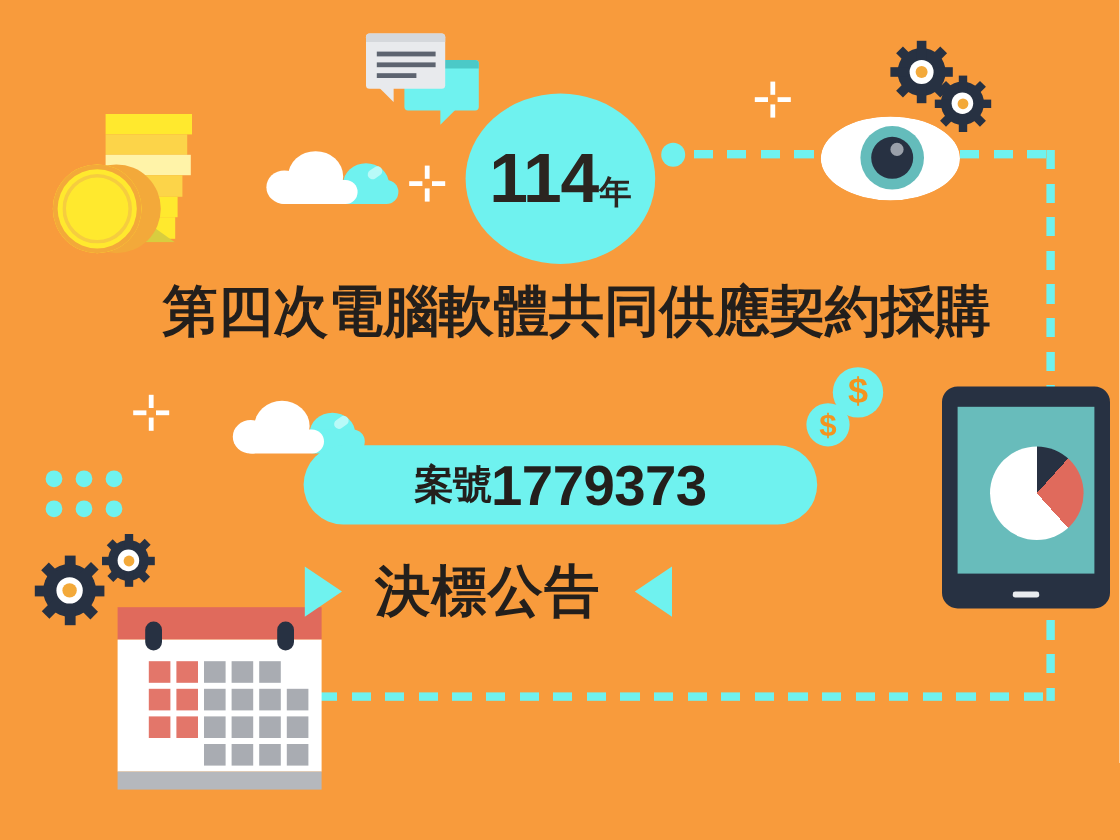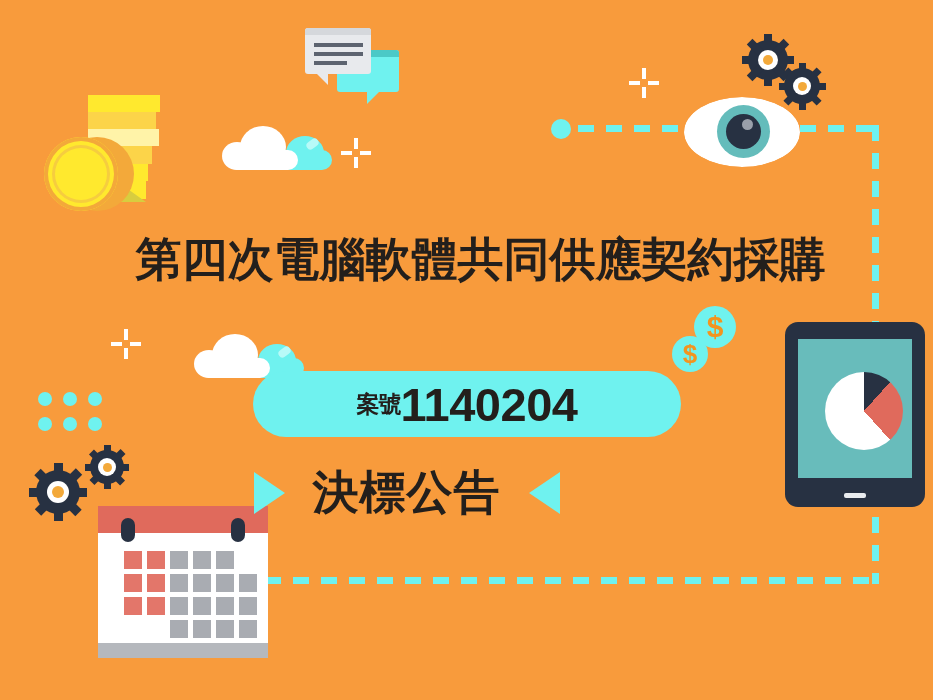--- a/index.html
+++ b/index.html
@@ -101,21 +101,21 @@
     left: 253px; top: 371px;
     width: 428px; height: 66px;
     background: #6ff2ef;
     border-radius: 33px;
     display: flex;
     align-items: center;
     justify-content: center;
     z-index: 8;
   }
   #case-pill .label {
-    font-size: 23px; font-weight: bold; color: #231f1c; letter-spacing: -1px;
+    font-size: 33px; font-weight: bold; color: #231f1c; letter-spacing: -1px;
   }
   #case-pill .value {
     font-size: 47px; font-weight: bold; color: #231f1c; letter-spacing: -0.5px;
   }
 
   
   #announce {
     position: absolute;
     left: 0; top: 462px;
     width: 813px;
@@ -492,28 +492,32 @@
         <span class="cell-gray"></span>
       <span class="cell-none"></span>
         <span class="cell-none"></span>
         <span class="cell-gray"></span>
       <span class="cell-gray"></span>
         <span class="cell-gray"></span>
         <span class="cell-gray"></span>
     </div>
   </div>
 
+  <div id="year-circle">
+    <span class="num">114</span>
+    <span class="suffix">年</span>
+  </div>
 
   <div id="headline">
     <span class="l1">第四次電腦軟體共同供應契約採購</span>
   </div>
 
   <div id="case-pill">
     <span class="label">案號</span>
-    <span class="value">1140204</span>
+    <span class="value">1779373</span>
   </div>
 
   <div id="announce">
     <span class="tri-r"></span>
     <span class="txt">決標公告</span>
     <span class="tri-l"></span>
   </div>
 
 
 </div>

